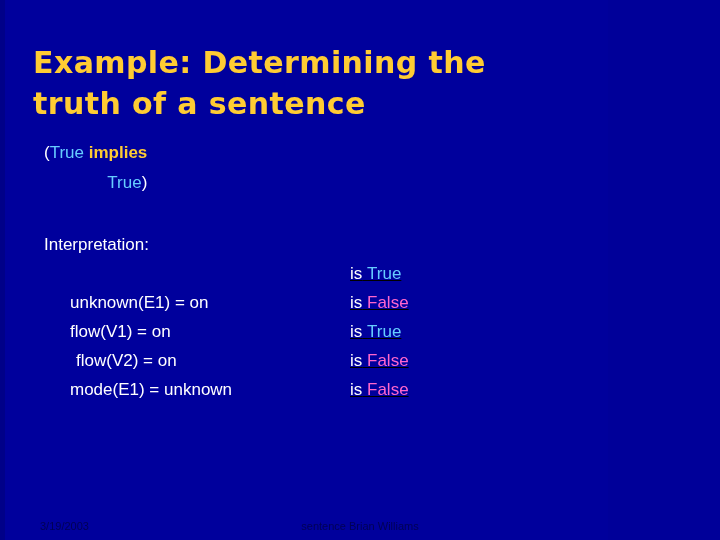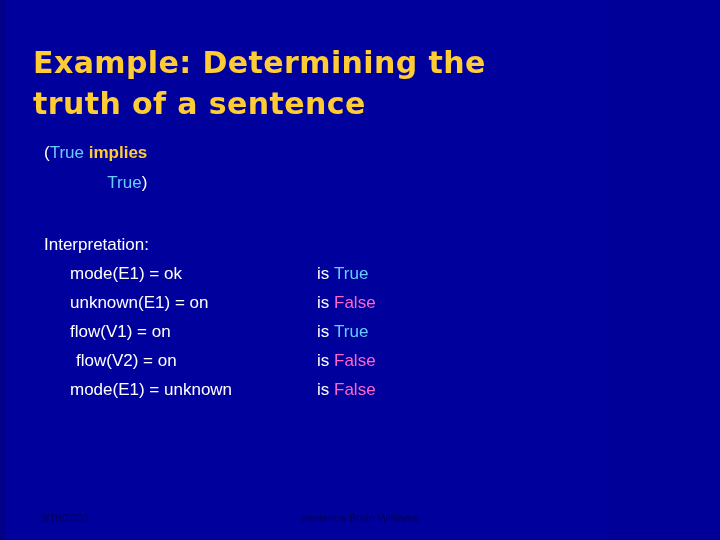--- a/index.html
+++ b/index.html
@@ -97,31 +97,32 @@
     position: absolute;
     left: 70px;
     top: 0;
     color: #ffffff;
     font-size: 17px;
     white-space: nowrap;
   }
   .interp-lhs.indent-extra { left: 76px; }
   .interp-rhs {
     position: absolute;
-    left: 317px;
+    left: 350px;
     top: 0;
     font-size: 17px;
     white-space: nowrap;
+    text-decoration: underline;
   }
   .rhs-is { color: #ffffff; }
 
   #footer {
     position: absolute;
     left: 0;
-    bottom: 12px;
+    bottom: 4px;
     width: 720px;
     height: 20px;
   }
   .footer-text {
     position: absolute;
     top: 0;
     color: #000055;
     font-size: 11px;
     line-height: 20px;
     white-space: nowrap;
@@ -146,21 +147,20 @@
       <div class="expr-line-1"><span class="tok-paren">(</span><span class="tok-true">True</span><span class="tok-plain">&nbsp;</span><span class="tok-op">implies</span></div>
       <div class="expr-line-2"><span class="tok-true">True</span><span class="tok-paren">)</span></div>
     </div>
 
     <div id="interp-block">
       <div id="interp-heading">Interpretation:</div>
 
       <div id="interp-rows">
 
         <div class="interp-row">
-          <span class="interp-lhs">mode(E1) = ok</span>
           <span class="interp-rhs"><span class="rhs-is">is</span><span>&nbsp;</span><span class="tok-true">True</span></span>
         </div>
 
         <div class="interp-row">
           <span class="interp-lhs">unknown(E1) = on</span>
           <span class="interp-rhs"><span class="rhs-is">is</span><span>&nbsp;</span><span class="tok-false">False</span></span>
         </div>
 
         <div class="interp-row">
           <span class="interp-lhs">flow(V1) = on</span>

